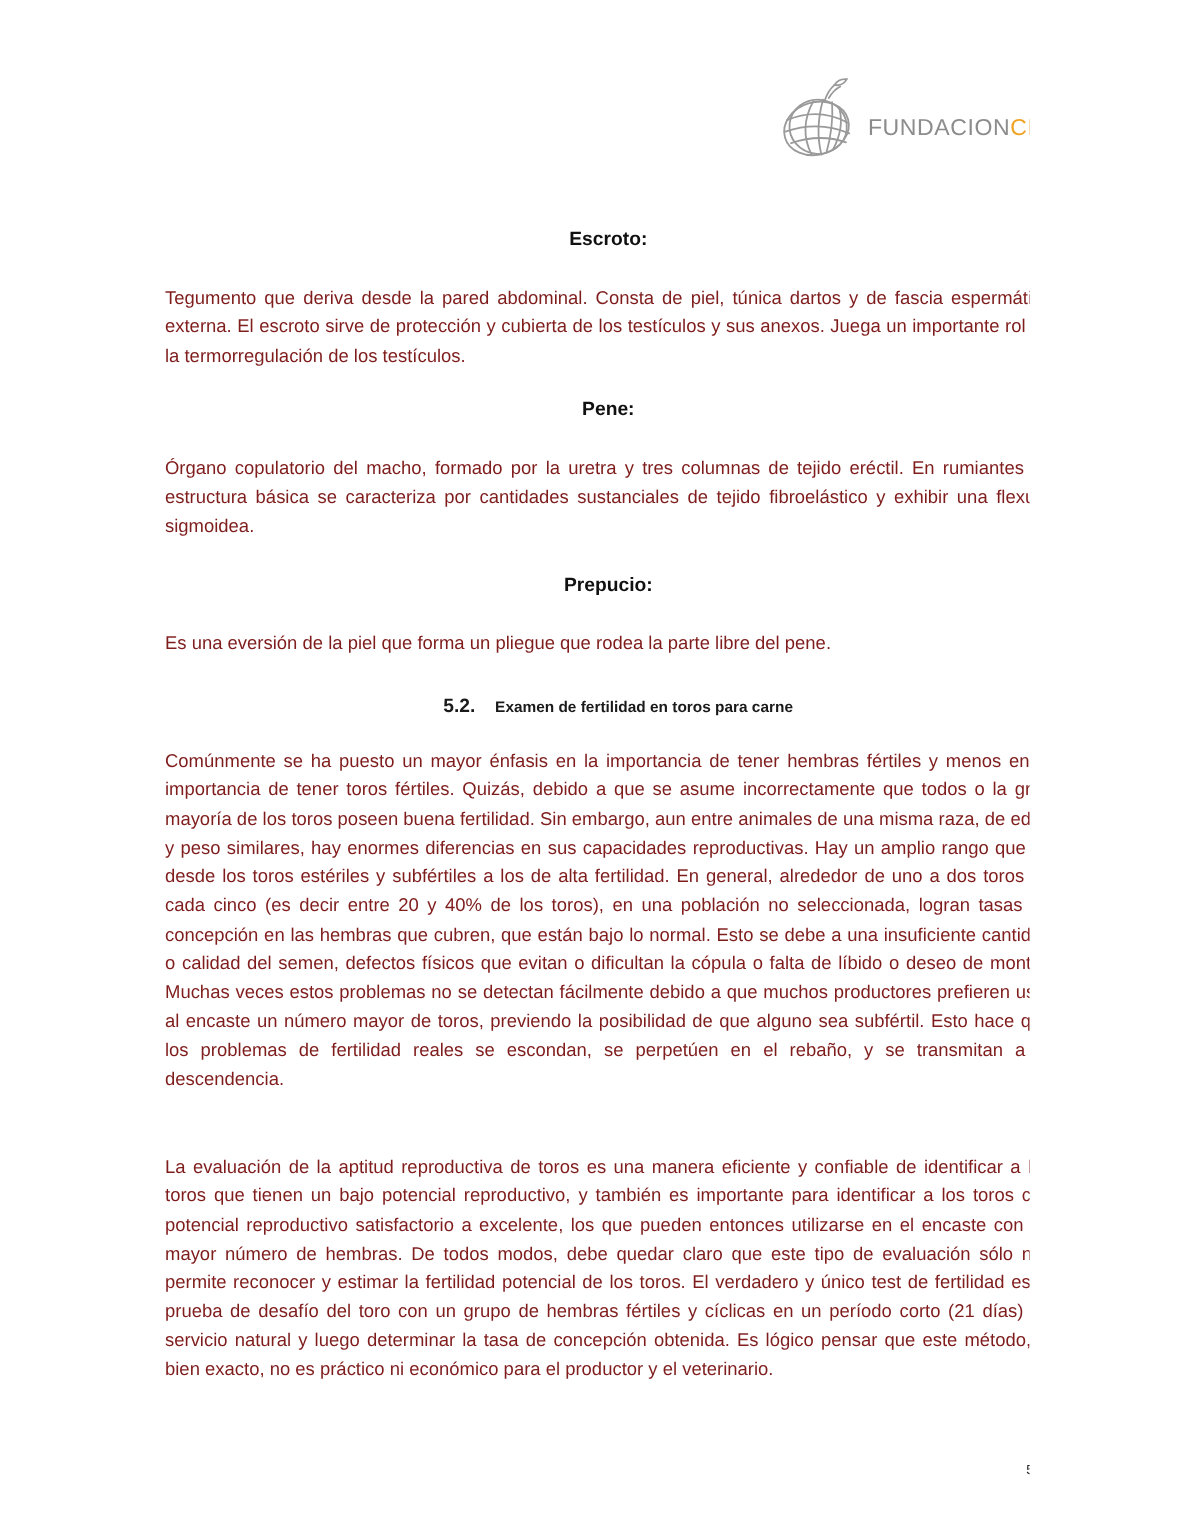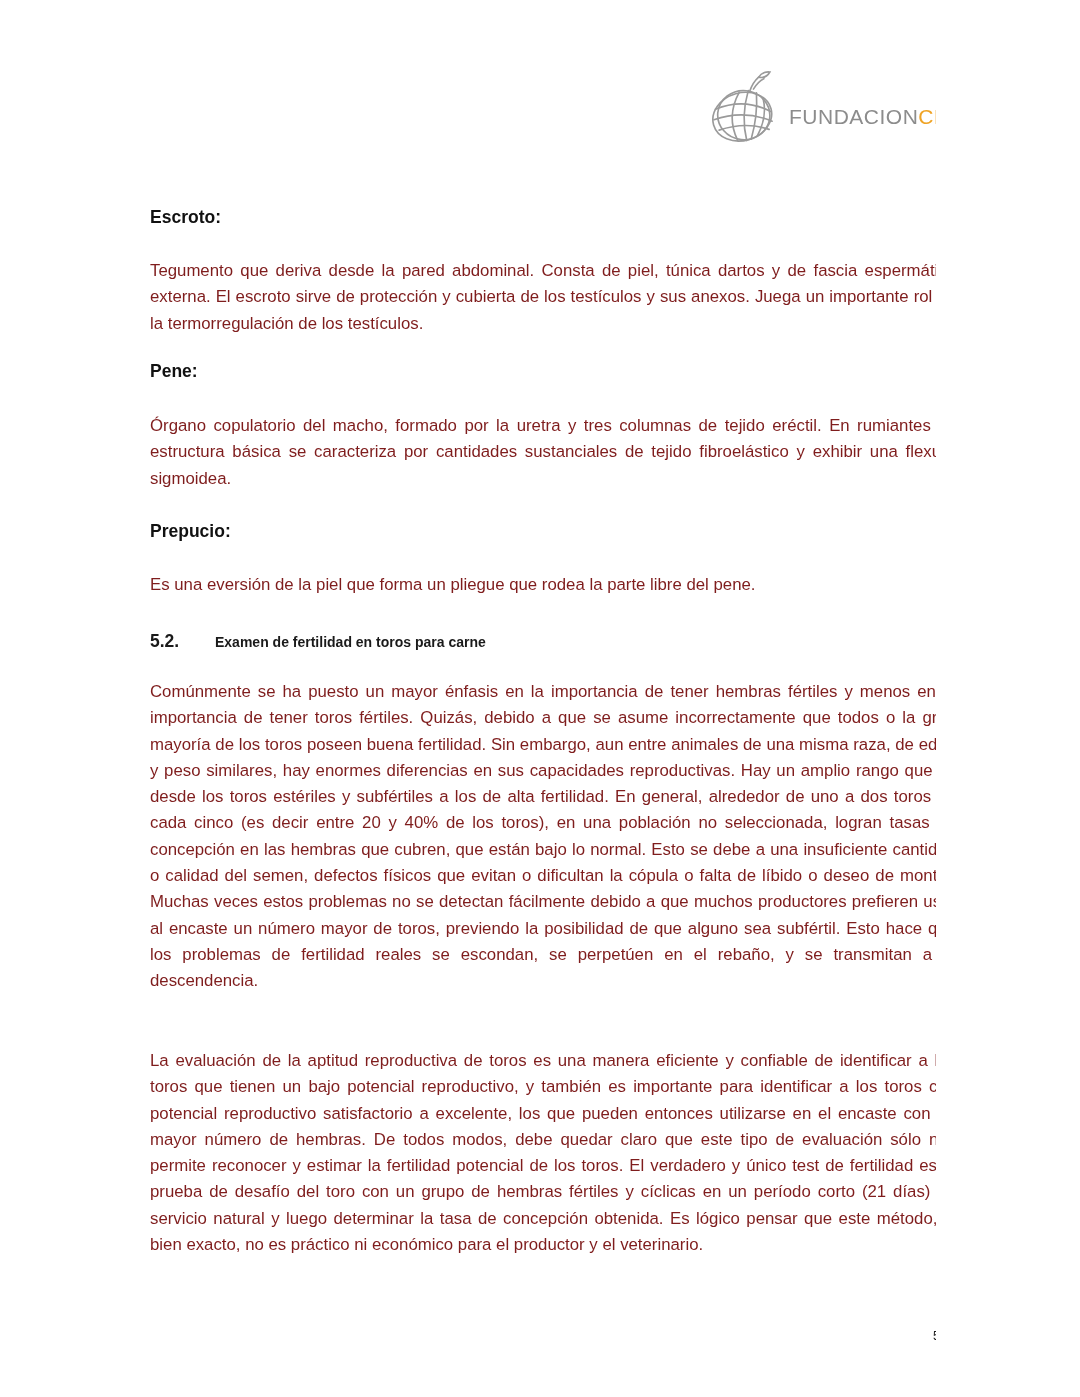--- a/index.html
+++ b/index.html
@@ -36,20 +36,21 @@
     margin-top: 14px;
     font-weight: 500;
   }
   .logo-gray { color: #8c8c8c; }
   .logo-orange { color: #efa325; }
 
   .blk {
     position: absolute;
     left: 150px;
     width: 806px;
+    text-align: center;
   }
   .h {
     font-weight: bold;
     font-size: 17.5px;
     color: #111111;
   }
   .p {
     font-size: 16.8px;
     line-height: 26.3px;
     text-align: justify;

